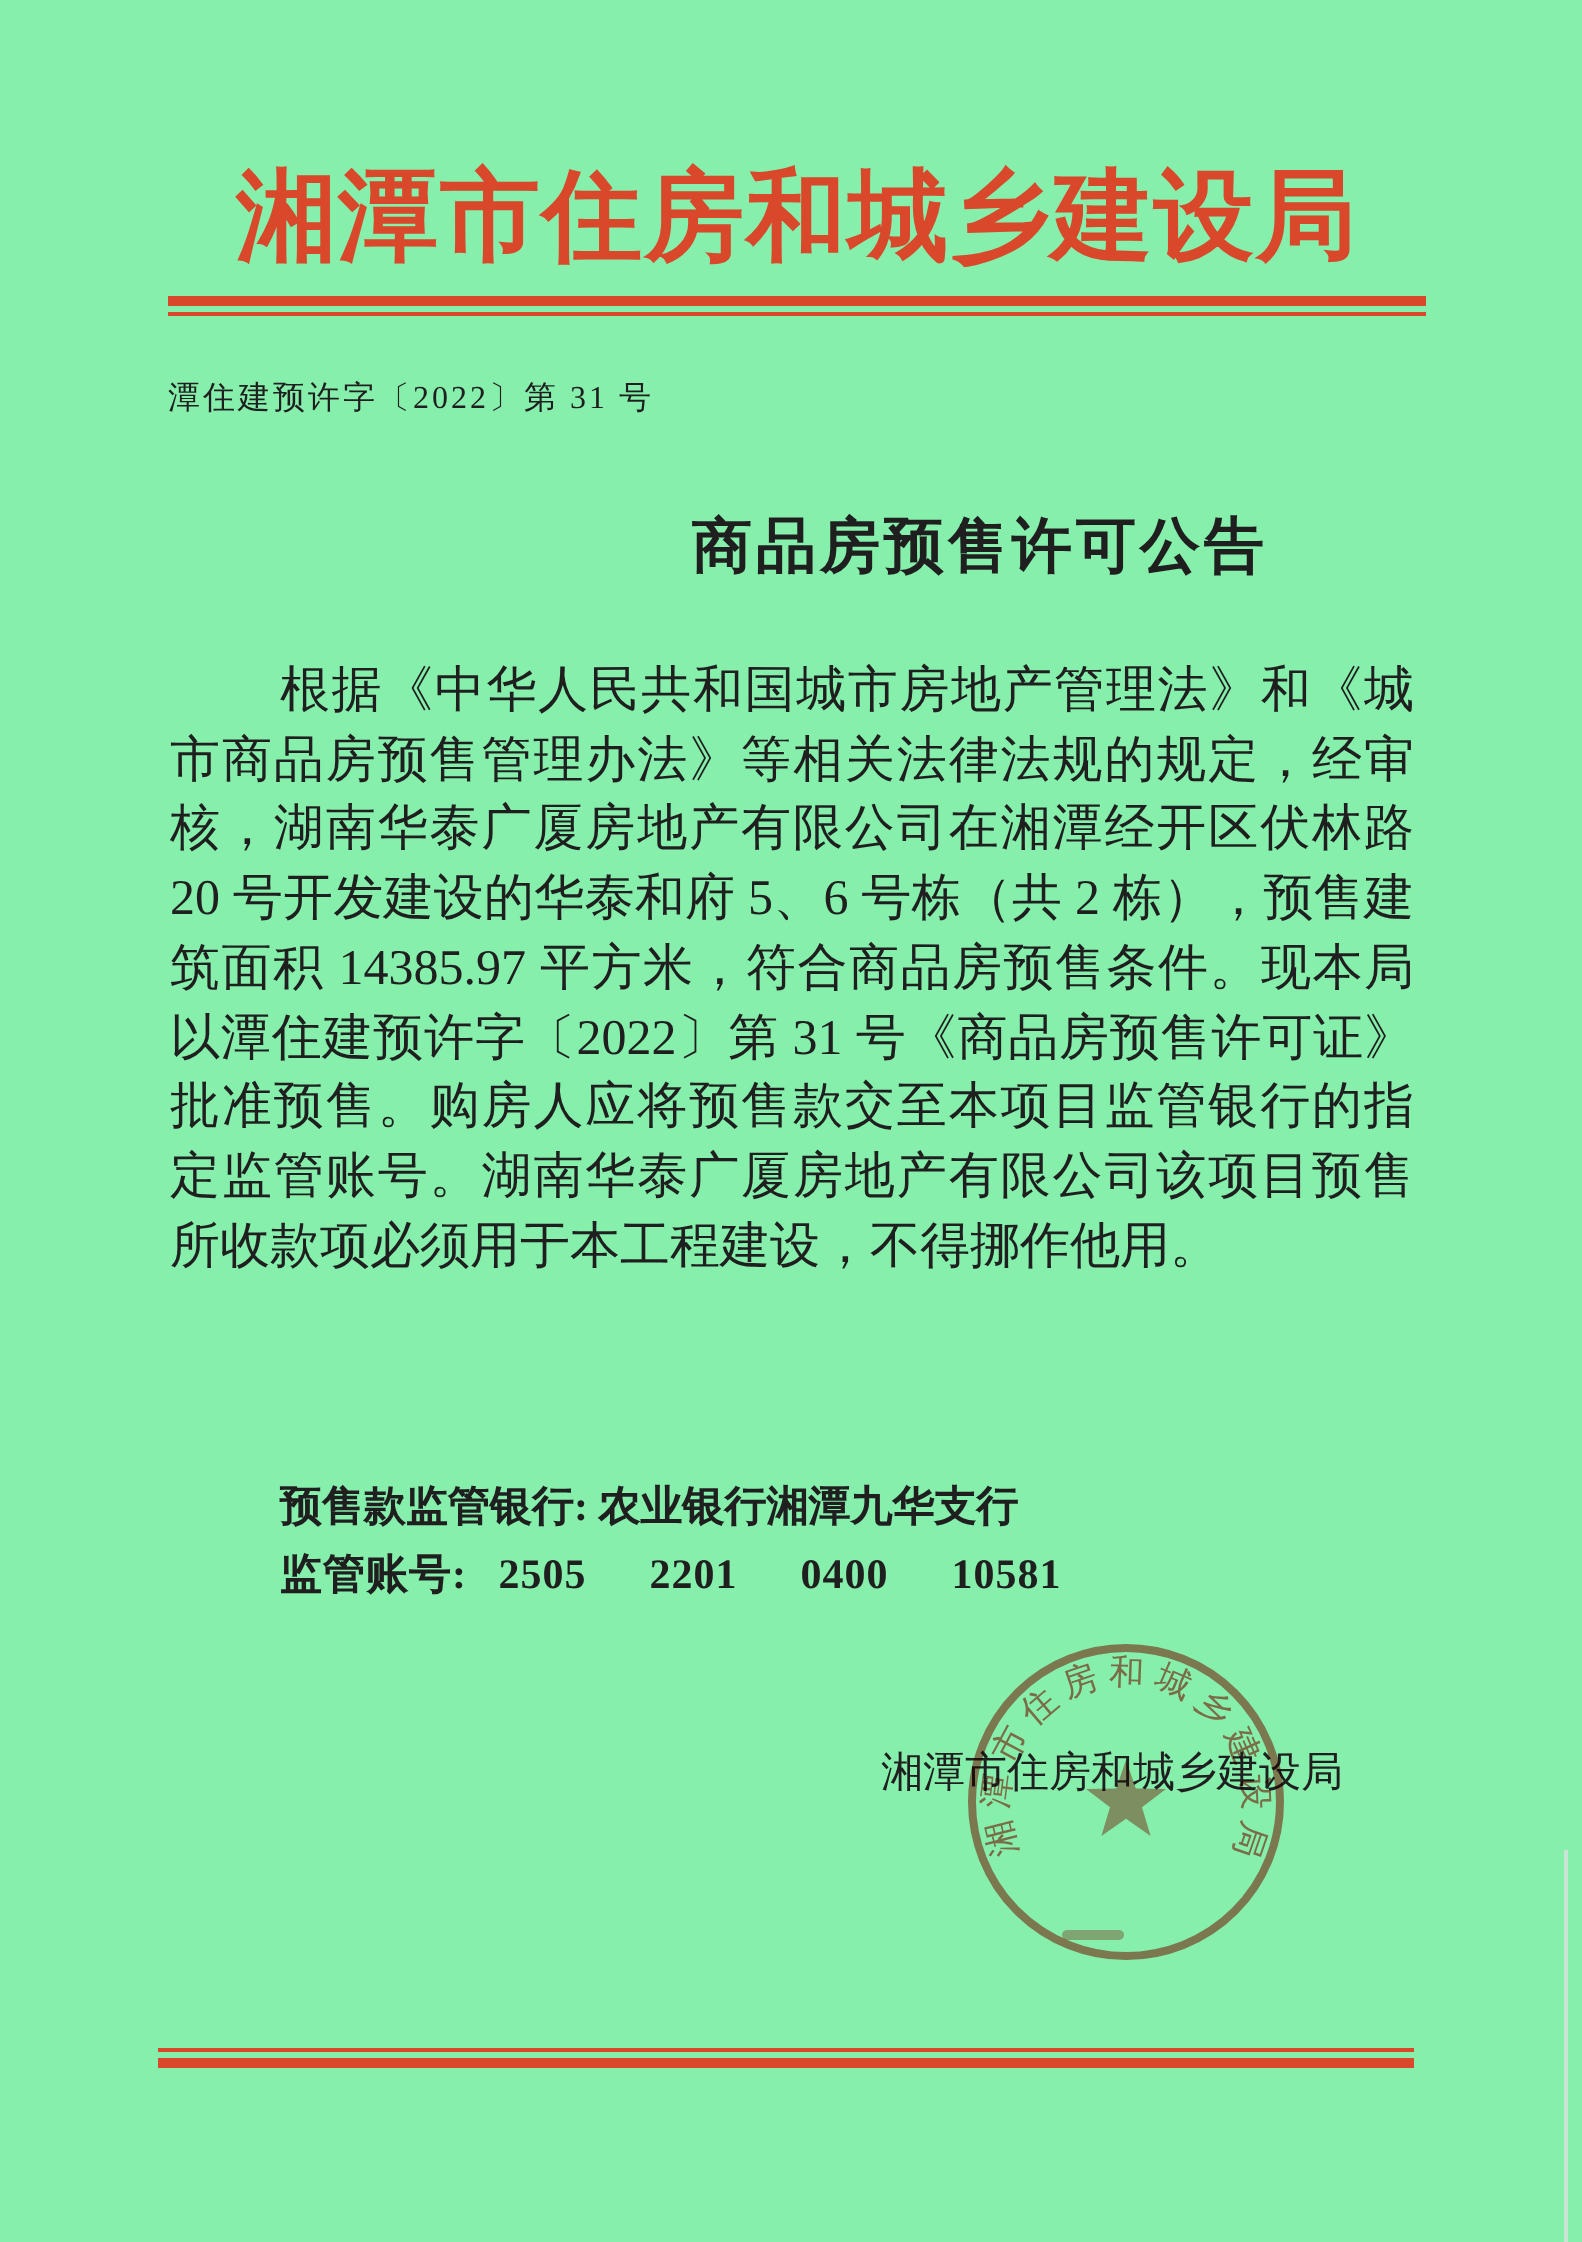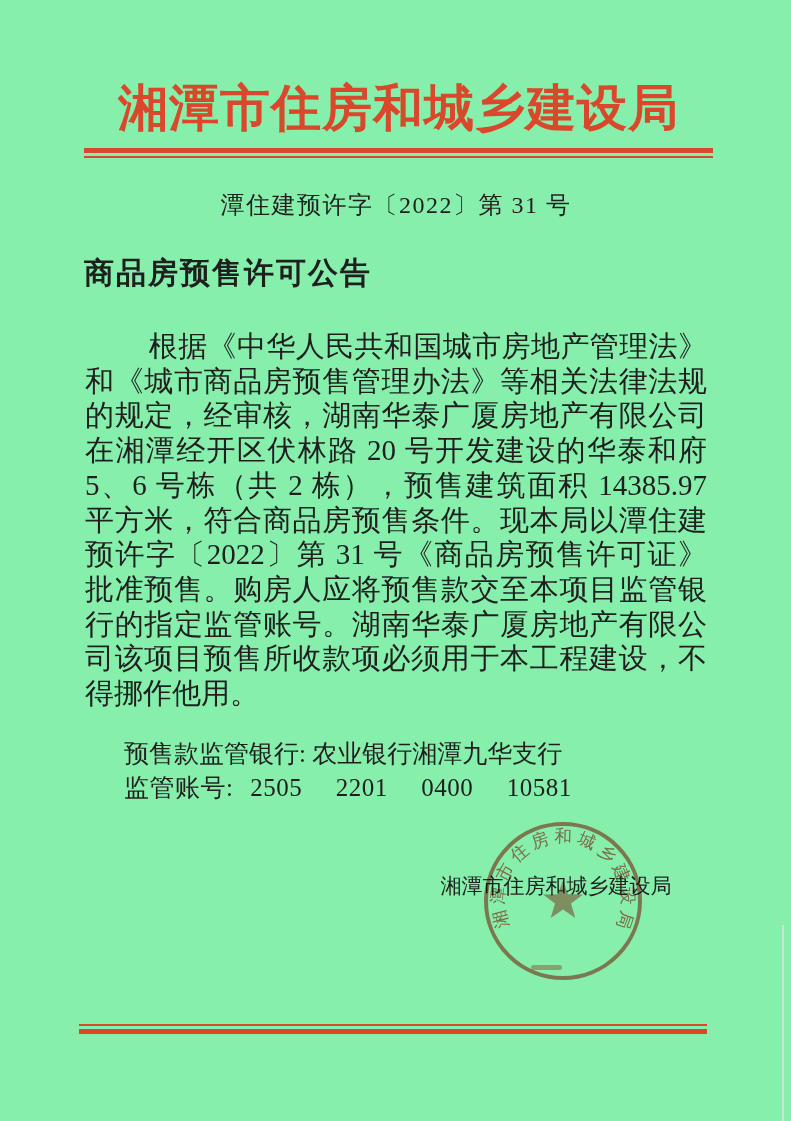--- a/index.html
+++ b/index.html
@@ -38,52 +38,53 @@
     width: 629px;
   }
   .rule-top .thick { height: 5px; background: #d9482b; }
   .rule-top .thin  { height: 2px; background: #d9482b; margin-top: 2.5px; }
 
   .doc-number {
     position: absolute;
     top: 189px;
     left: 84px;
     width: 624px;
-    text-align: center;
-    font-size: 24px;
+    text-align: left;
+    font-size: 16px;
     letter-spacing: 1.5px;
   }
   .doc-title {
     position: absolute;
     top: 253px;
     left: 84px;
     width: 550px;
     margin: 0;
-    text-align: left;
+    text-align: right;
     font-size: 30px;
     font-weight: 700;
     letter-spacing: 2px;
   }
   .body-text {
     position: absolute;
     top: 329px;
     left: 85px;
     width: 622px;
-    font-size: 29px;
+    font-size: 25px;
     line-height: 34.7px;
     text-align: justify;
   }
   .body-text p { margin: 0; text-indent: 2.2em; }
 
   .bank-block {
     position: absolute;
     top: 737px;
-    left: 124px;
-    font-size: 25px;
+    left: 140px;
+    font-size: 21px;
     line-height: 33.5px;
+    font-weight: bold;
   }
   .bank-block .account {
     white-space: pre-wrap;
     word-spacing: 10px;
     letter-spacing: 0.5px;
   }
 
   .sign-block {
     position: absolute;
     top: 869px;

